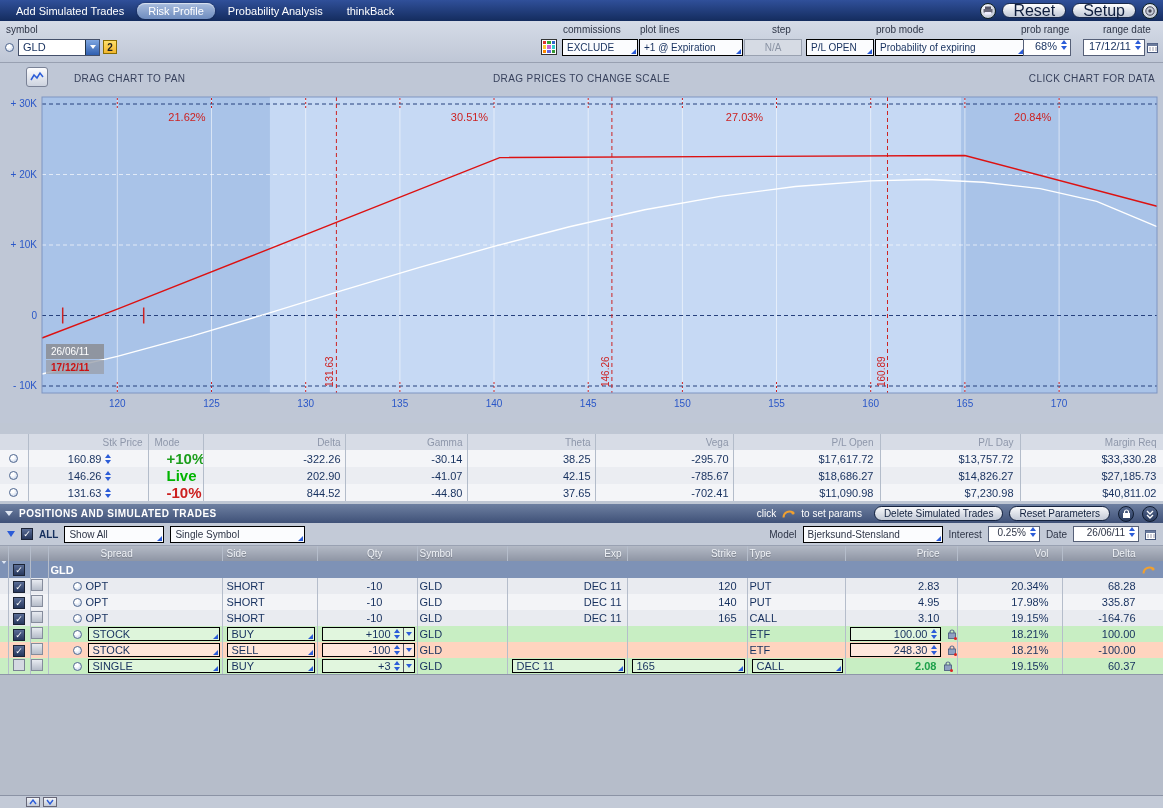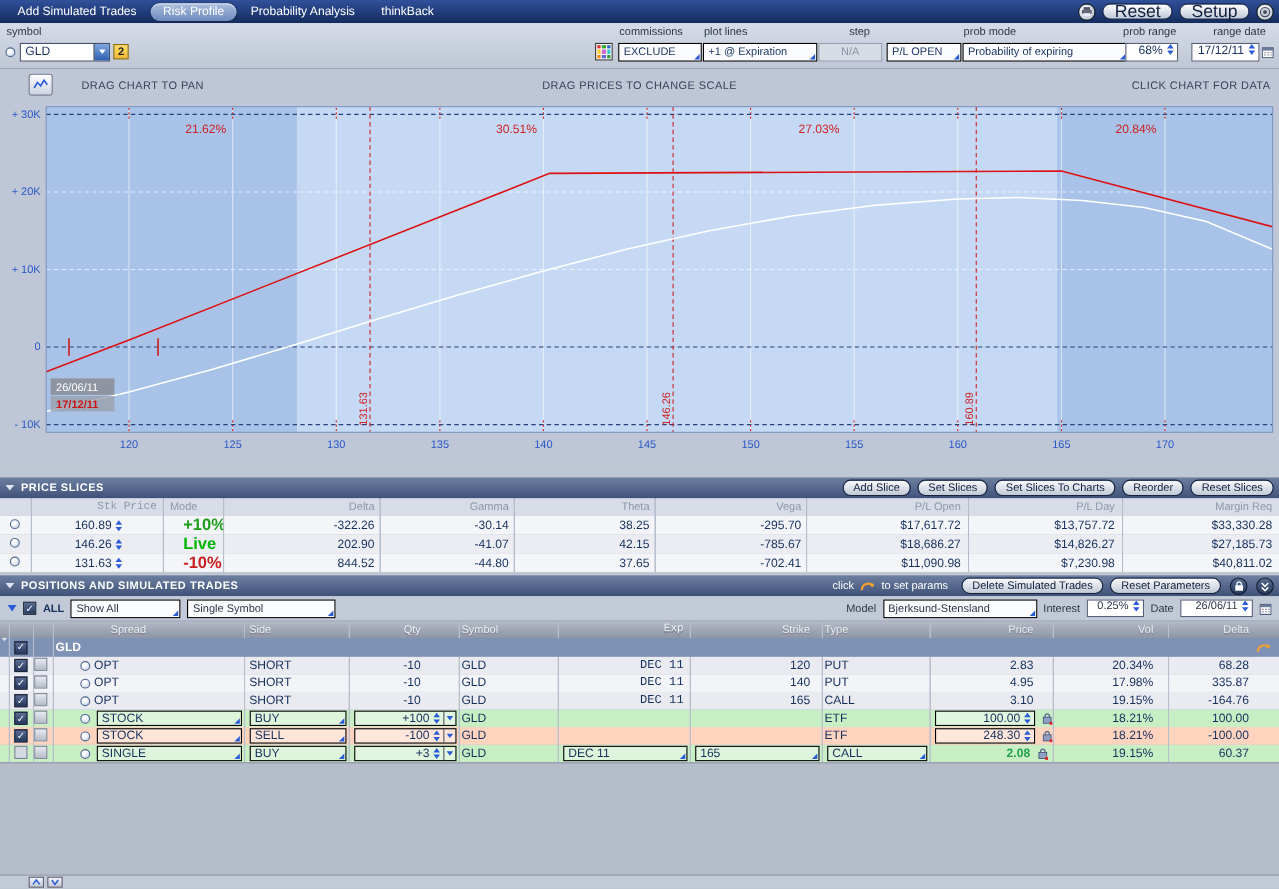--- a/index.html
+++ b/index.html
@@ -92,21 +92,21 @@
   td { overflow:hidden; white-space:nowrap; font-size:11px; vertical-align:middle; }
   .al { text-align:left; } .ar { text-align:right; }
 
   
   .stable td { height:16px; border-right:1px solid rgba(130,140,160,.18); }
   .stable .shead td { height:16px; background:#d7dce6; color:#8e97aa; font-size:10px; }
   .stable .sr0 td { background:#f4f5f8; }
   .stable .sr1 td { background:#ebedf2; }
   .stable .sr2 td { background:#f4f5f8; }
   .stkwrap { display:flex; justify-content:flex-end; align-items:center; gap:2px; padding-right:34px; }
-  .p4 { padding-right:4px; } .p5 { padding-right:5px;font-family:Liberation Mono, monospace; } .p6 { padding-right:6px; }
+  .p4 { padding-right:4px; } .p5 { padding-right:5px; } .p6 { padding-right:6px; }
   .cmode { padding-left:18px; font-weight:bold; font-size:15px; }
   .cicn { text-align:center; }
 
   
   .ptable td { height:16px; border-right:1px solid rgba(120,130,150,.14); }
   .ptable .phead td { height:15px; background:linear-gradient(#b3b9c5,#8e95a4); color:#eef1f6;
                       font-size:10px; text-shadow:0 1px 1px rgba(0,0,0,.25); }
   .ptable .grow-row td { height:17px; background:#7e92b6; color:#fff; font-weight:bold; }
   .ptable .ra td { background:#f3f4f7; }
   .ptable .rb td { background:#e9ebf0; }
@@ -353,30 +353,20 @@
         <rect x="46" y="253" width="58" height="15" fill="#8d929c" opacity="0.95"></rect>
         <text x="51" y="264" fill="#ffffff" font-size="10">26/06/11</text>
         <rect x="46" y="269" width="58" height="14" fill="#9aa0ab" opacity="0.8"></rect>
         <text x="51" y="280" fill="#cc1111" font-size="10" font-weight="bold">17/12/11</text>
         <rect x="42" y="6" width="1115" height="296" fill="none" stroke="#7e95c2"></rect>
       </svg>
   </div>
 
   <div class="spacer11"></div>
 
-  <div class="secbar">
-    <span class="tri-dn-w"></span>
-    <span class="title">PRICE SLICES</span>
-    <span class="sspacer"></span>
-    <span class="bar-btn">Add Slice</span>
-    <span class="bar-btn">Set Slices</span>
-    <span class="bar-btn">Set Slices To Charts</span>
-    <span class="bar-btn">Reorder</span>
-    <span class="bar-btn">Reset Slices</span>
-  </div>
 
   <table class="stable">
     <colgroup>
       <col style="width:28px">
         <col style="width:120px">
         <col style="width:55px">
         <col style="width:142px">
       <col style="width:122px">
         <col style="width:128px">
         <col style="width:138px">

